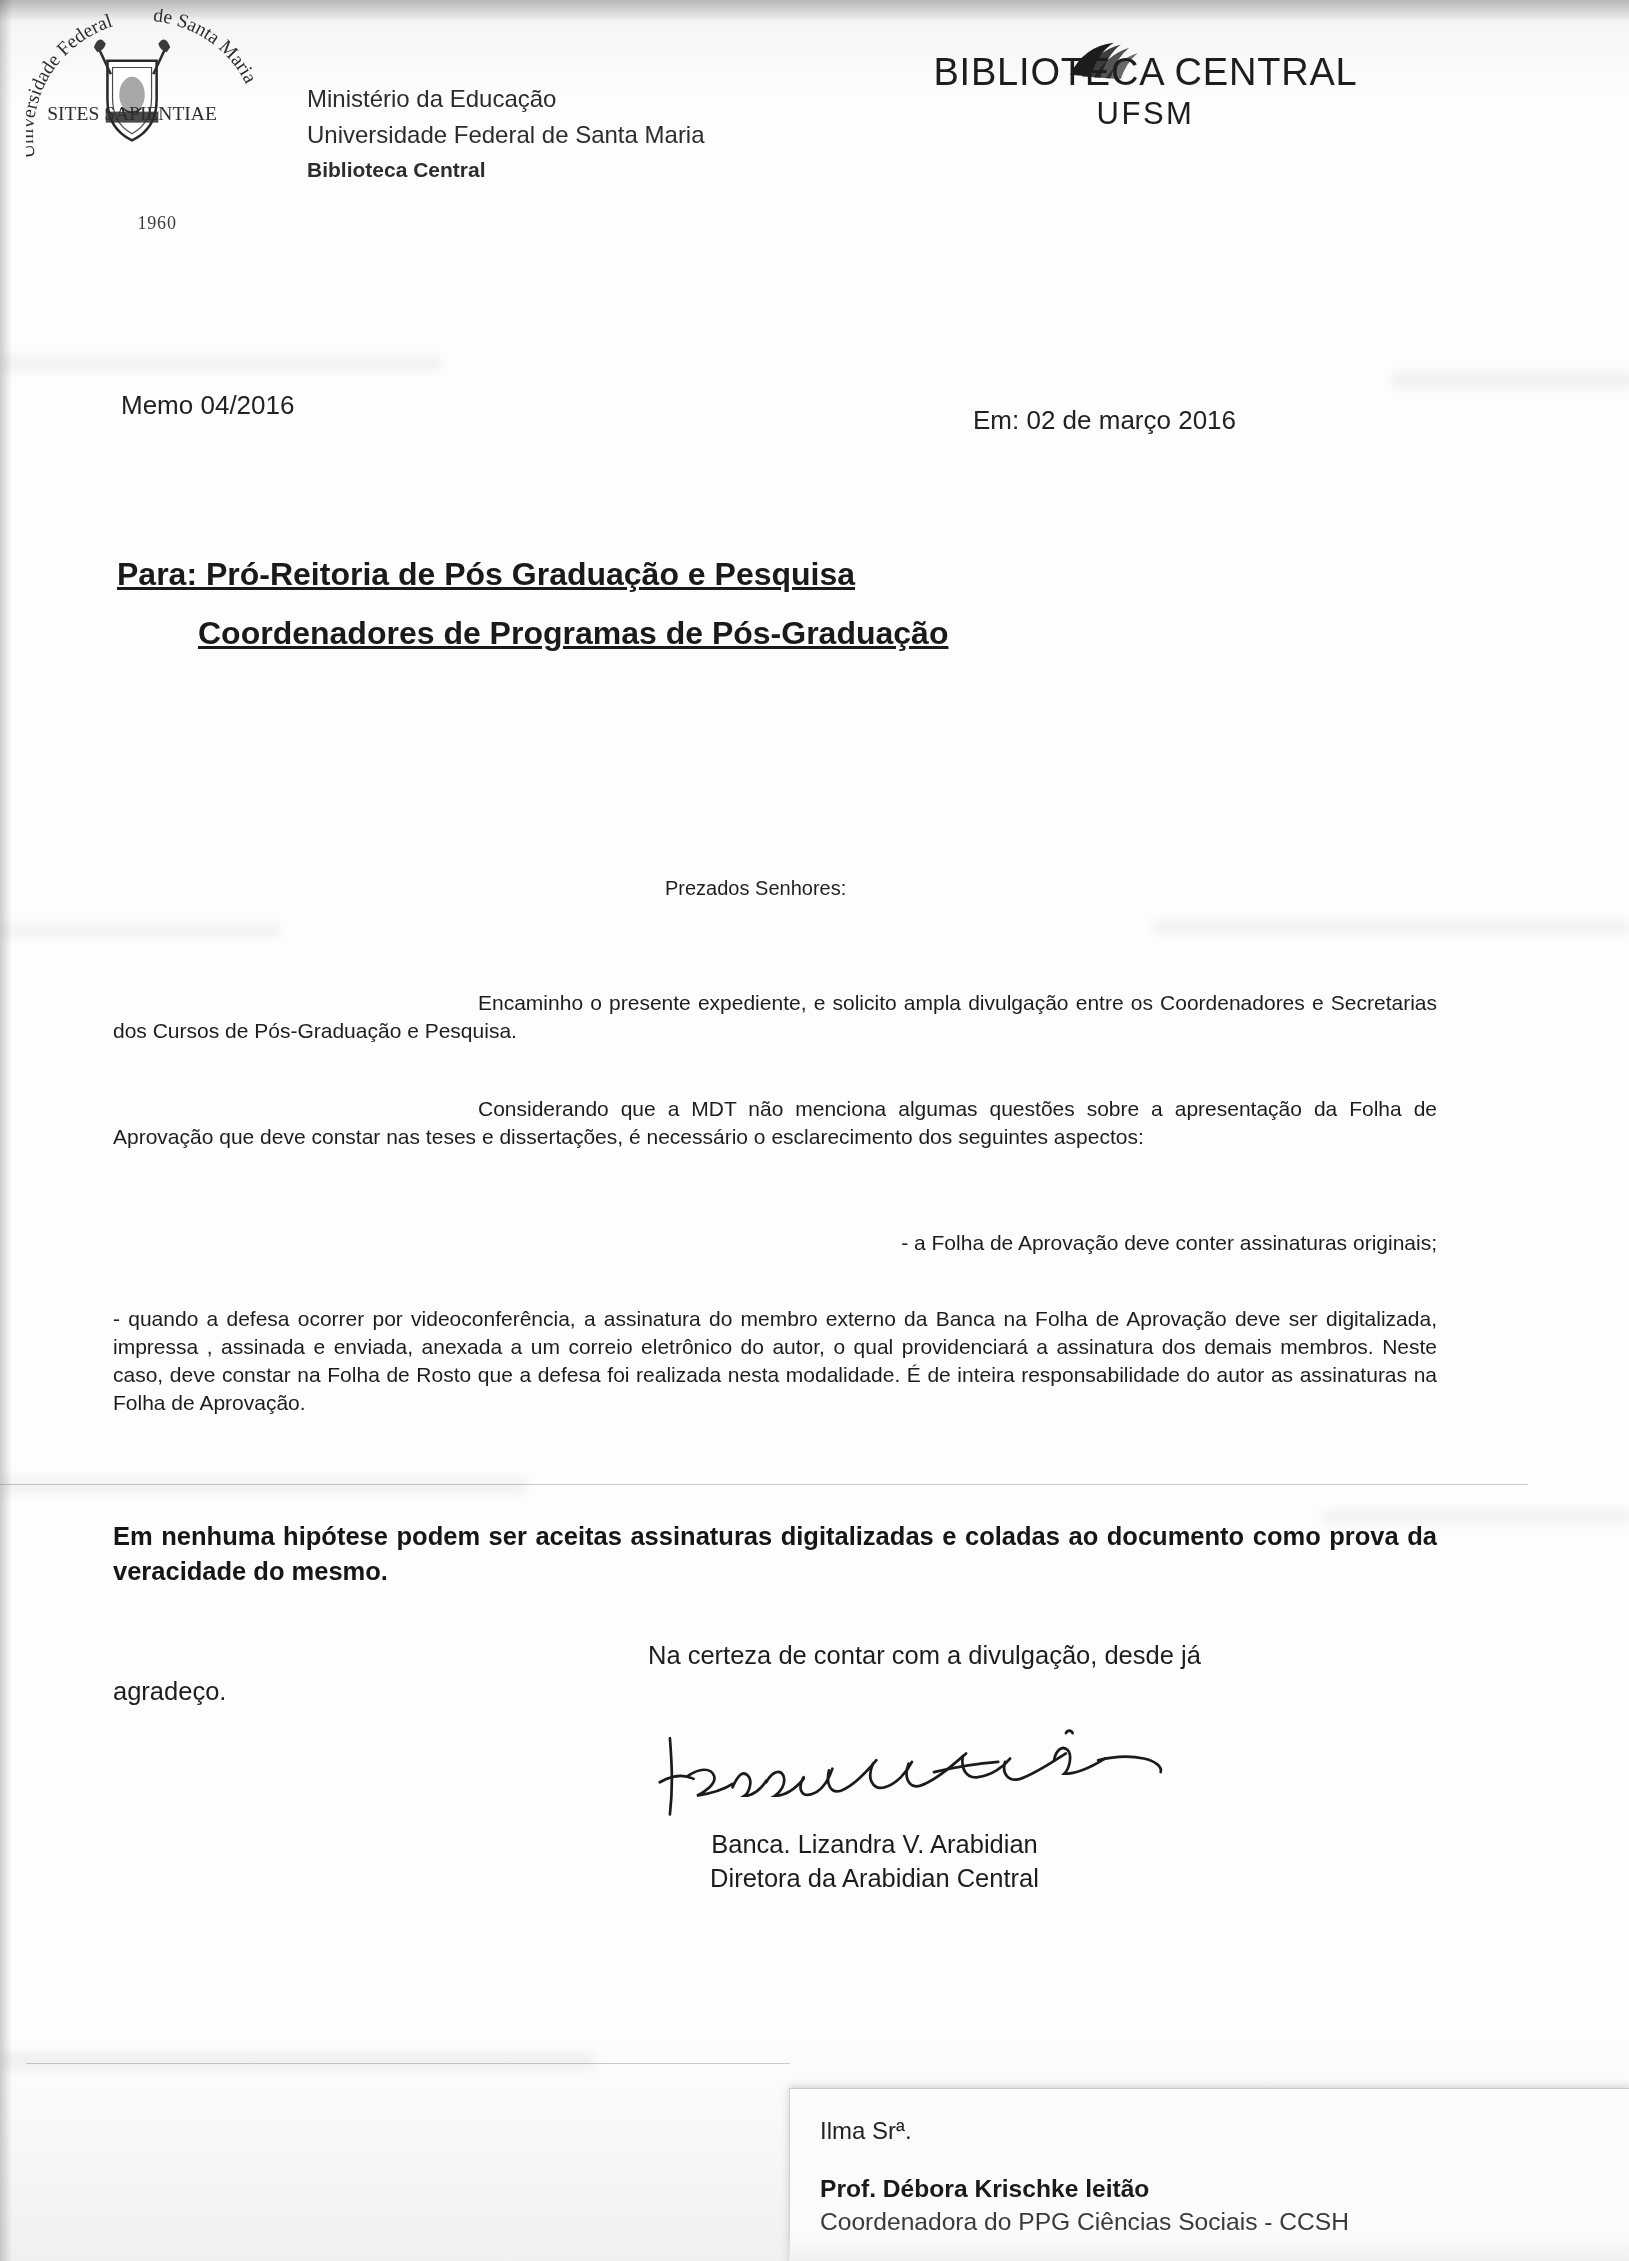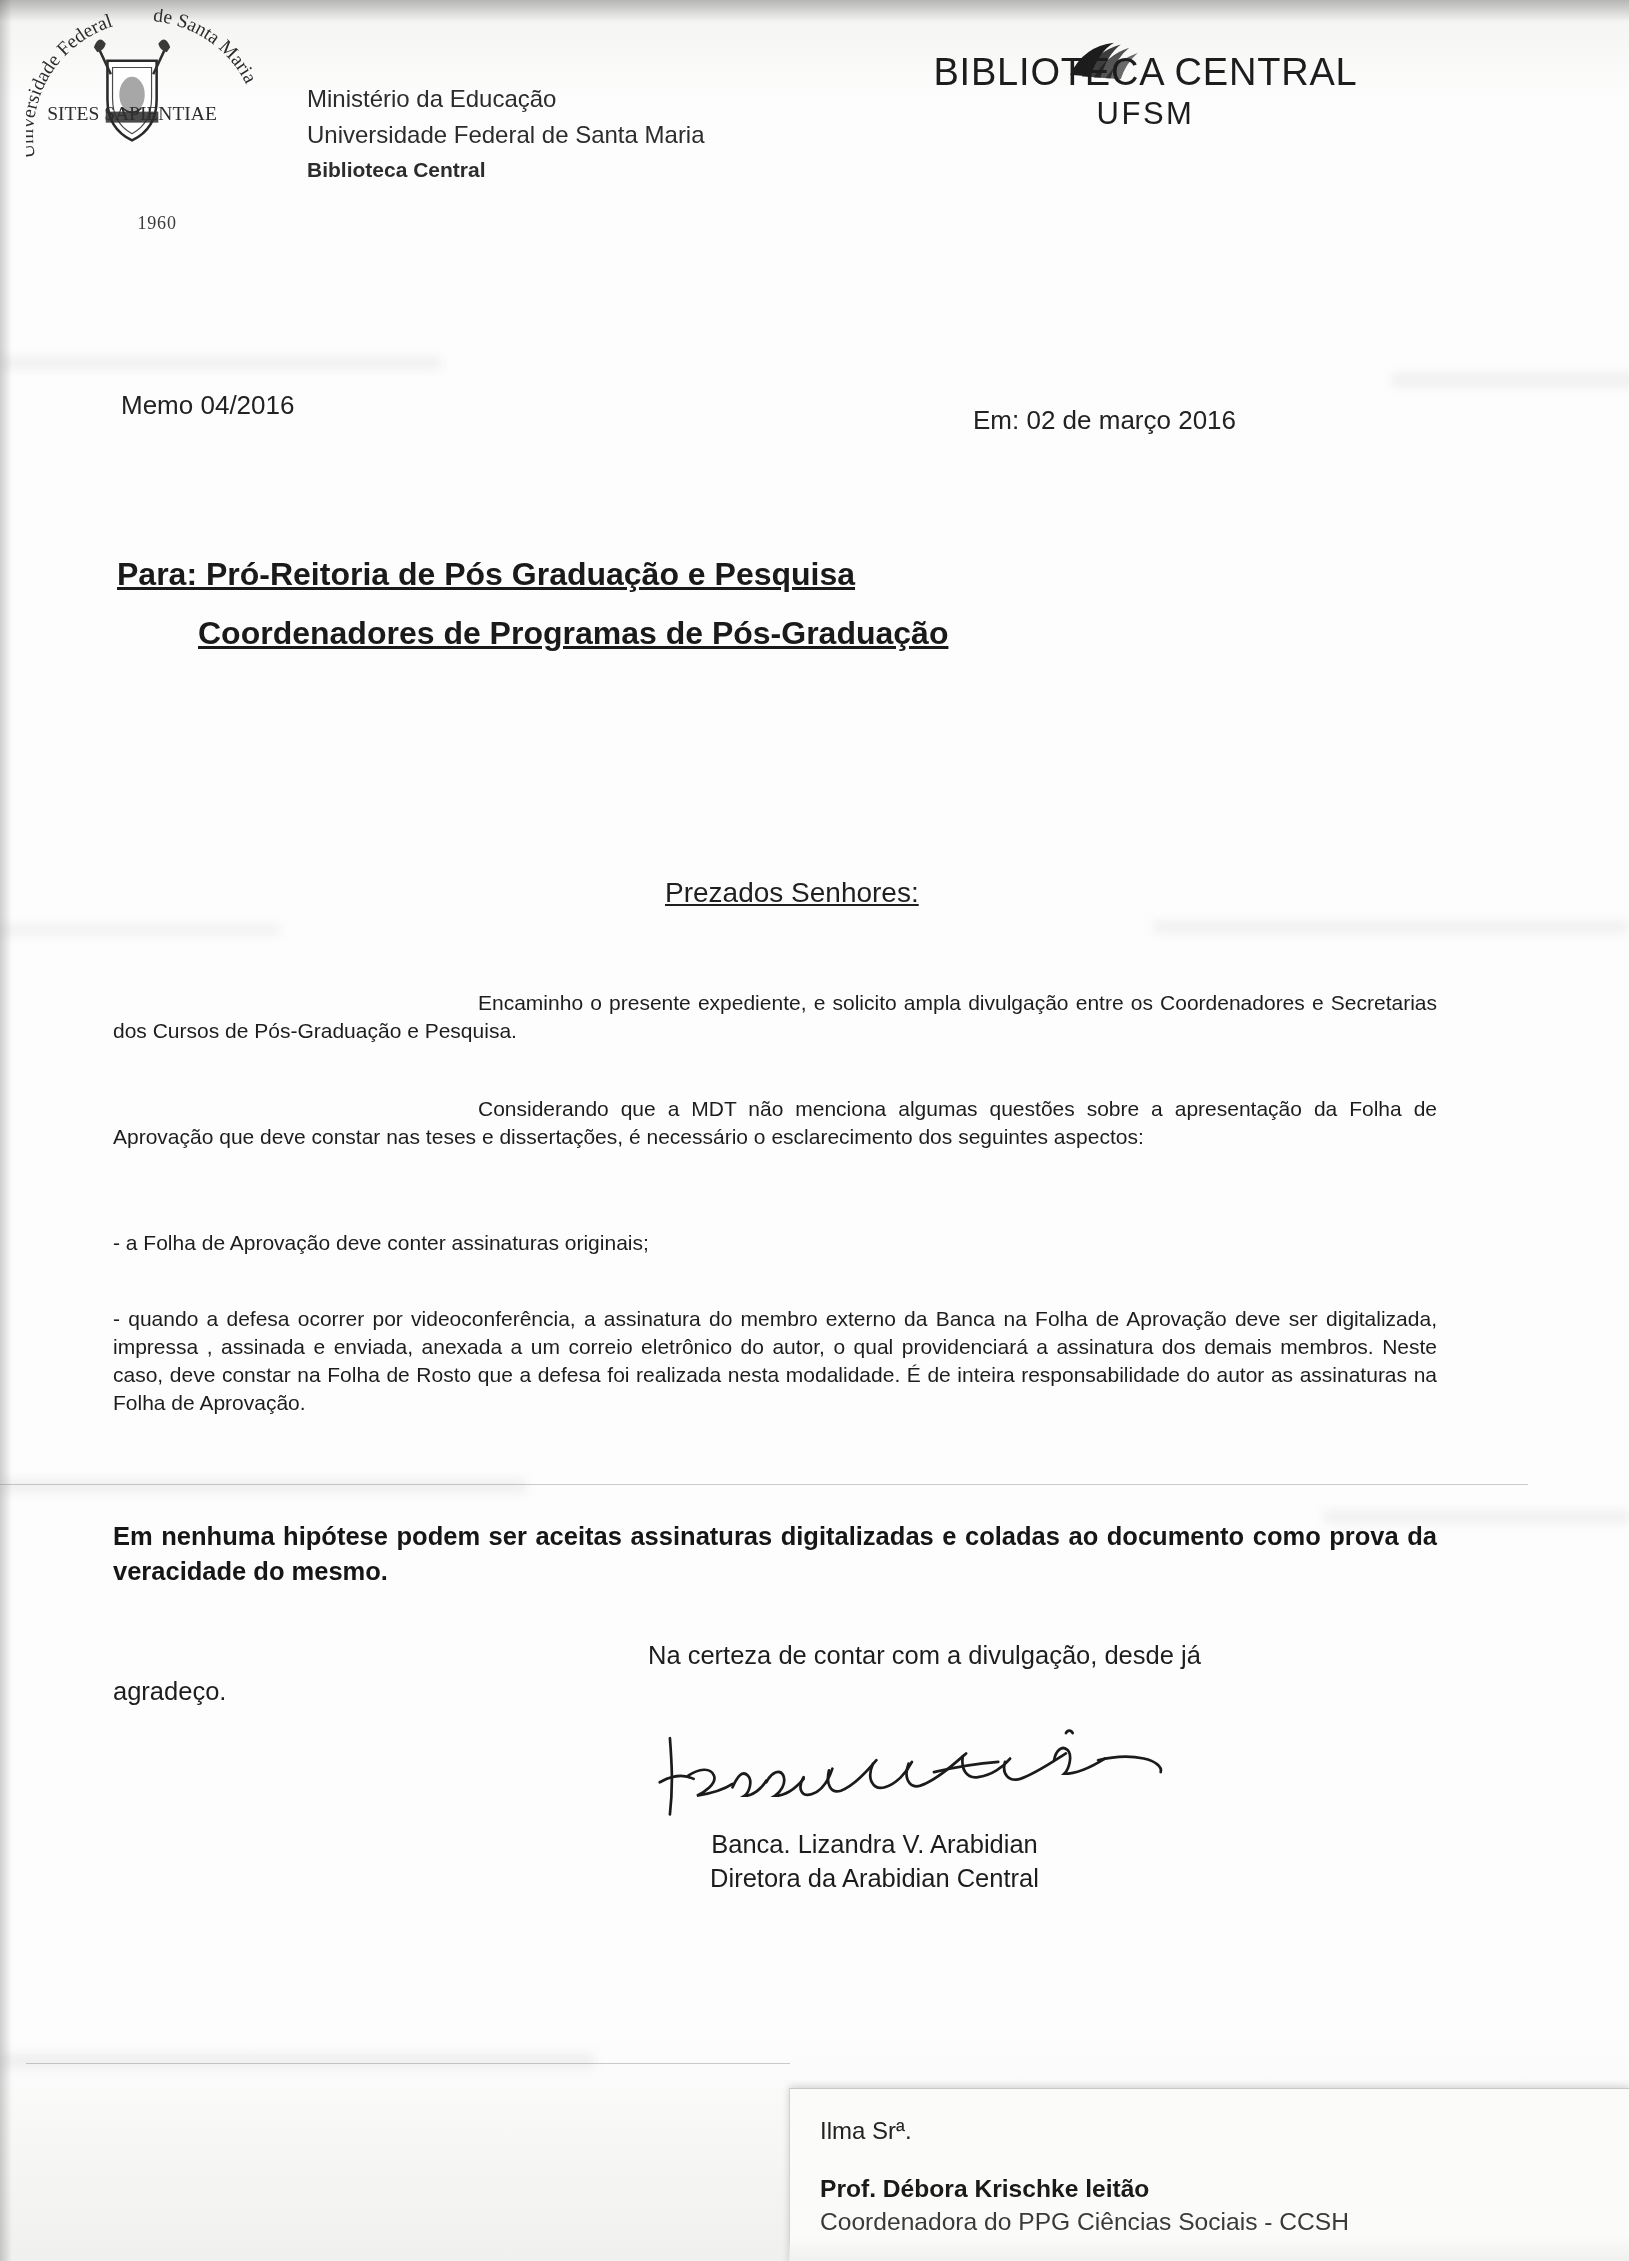--- a/index.html
+++ b/index.html
@@ -147,41 +147,40 @@
     position: absolute;
     left: 117px;
     top: 662px;
     font-size: 26px;
     color: #1f1f1f;
   }
   .greeting {
     position: absolute;
     left: 665px;
     top: 877px;
-    font-size: 28px;
+    font-size: 20px;
     color: #1f1f1f;
-    text-decoration: underline;
   }
   .body-block {
     position: absolute;
     left: 113px;
     width: 1324px;
     font-size: 21px;
     color: #1d1d1d;
     line-height: 1.34;
   }
   .justified {
     text-align: justify;
   }
   .indent {
     text-indent: 365px;
   }
   .p1 { top: 989px; }
   .p2 { top: 1095px; }
-  .p3 { top: 1229px; }
+  .p3 { top: 1229px; text-align: right; }
   .p4 { top: 1305px; }
   .bold-warning {
     position: absolute;
     left: 113px;
     top: 1519px;
     width: 1324px;
     font-size: 25.5px;
     font-weight: bold;
     color: #161616;
     line-height: 1.38;

